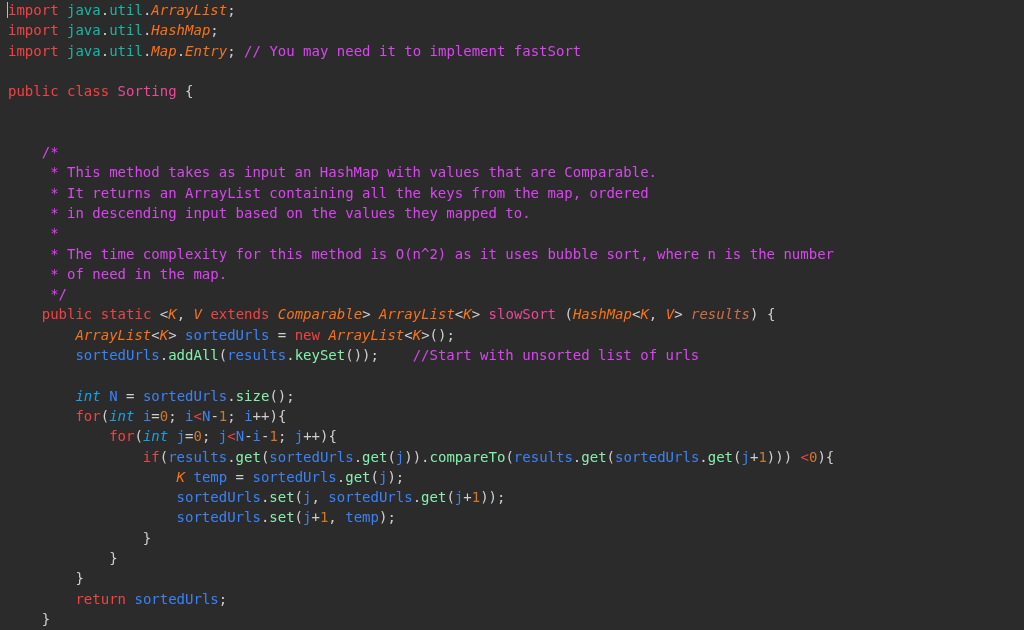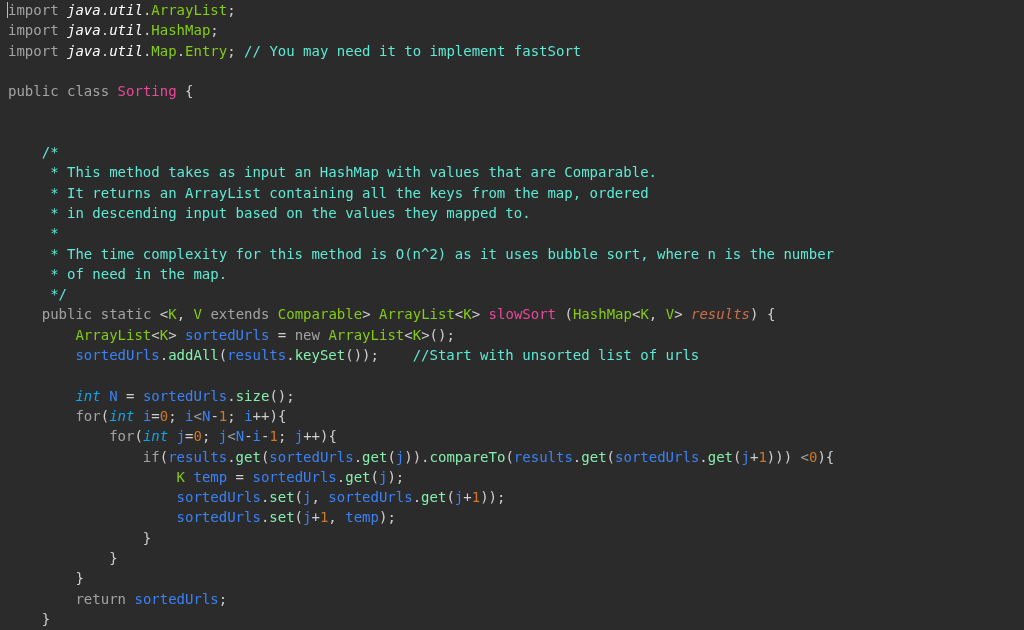--- a/index.html
+++ b/index.html
@@ -1,26 +1,26 @@
 <!DOCTYPE html>
 <html><head>
 <meta charset="utf-8">
 <style>
   html,body{margin:0;padding:0;background:#2b2b2b;color:#a9b7c6;font-family:Menlo,Consolas,"DejaVu Sans Mono",monospace;font-size:14px;line-height:1.45;width:1024px;height:630px;overflow:hidden}
   pre.code{margin:0;padding:0 0 0 8px;white-space:pre;font-family:inherit;font-size:inherit;line-height:inherit}
-  .kw1{color:#a3a3a3}      
+  .kw1{color:#ef4444}      
   .kw2{color:#0ea5e9;font-style:italic}
-  .pkg-it{font-style:italic;color:#ffffff}
-  .cls{color:#84cc16;}
+  .pkg-it{color:#14b8a6}
+  .cls{color:#f97316;font-style:italic}
   .id{color:#86efac}       
   .mname{color:#ec4899}    
   .param{color:#cb6e49;font-style:italic}
   .pn{color:#cfcfcf}       
   .num{color:#d0782a}
-  .cm{color:#5eead4}       
+  .cm{color:#d946ef}       
   .op{color:#cfcfcf}
   .varit{}
   .white{color:#3b82f6}
   .lt{color:#cfcfcf}
   .semi{color:#cfcfcf}
   .caret{border-left:1px solid #bbb;margin-left:-1px}
 </style>
 </head>
 <body>
 

